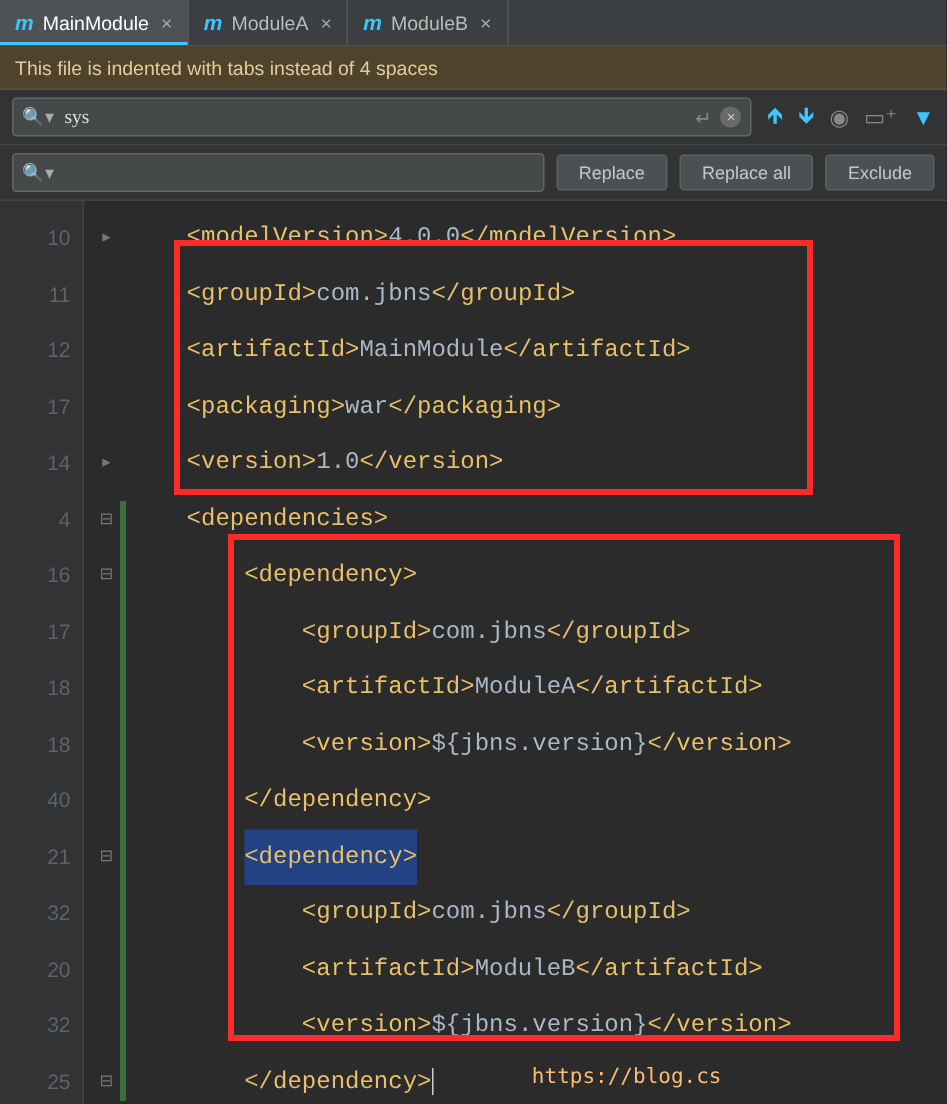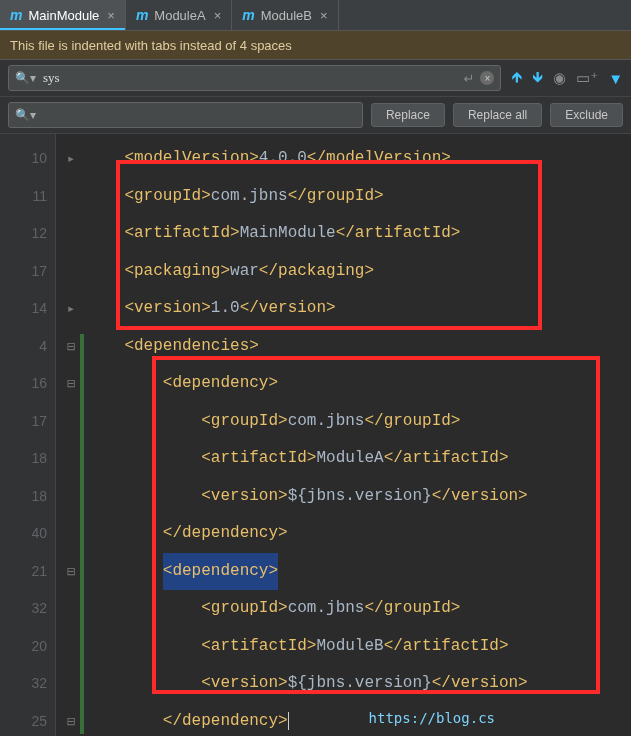--- a/index.html
+++ b/index.html
@@ -159,22 +159,22 @@
     font-size: 22px;
     font-weight: bold;
     font-style: italic;
     color: #fff;
     text-shadow: 0 0 4px #47a3ff, 0 0 2px #47a3ff;
     letter-spacing: 1px;
   }
   .watermark .ko { color:#a0d8ff; }
   .url-hint {
     position:absolute;
-    right:136px; bottom:14px;
-    color:#7dd3fc;
+    right:150px; bottom:14px;
+    color:#fdba74;
     font-family: Consolas, monospace;
     font-size:14px;
   }
   .clear-x { color:#ccc; background:#6a6a6a; border-radius:50%; width:14px; height:14px; display:inline-flex; align-items:center; justify-content:center; font-size:10px; cursor:pointer; }
   .enter { color:#888; margin-right:6px; }
 </style>
 </head>
 <body>
 
 <div class="tabs">

